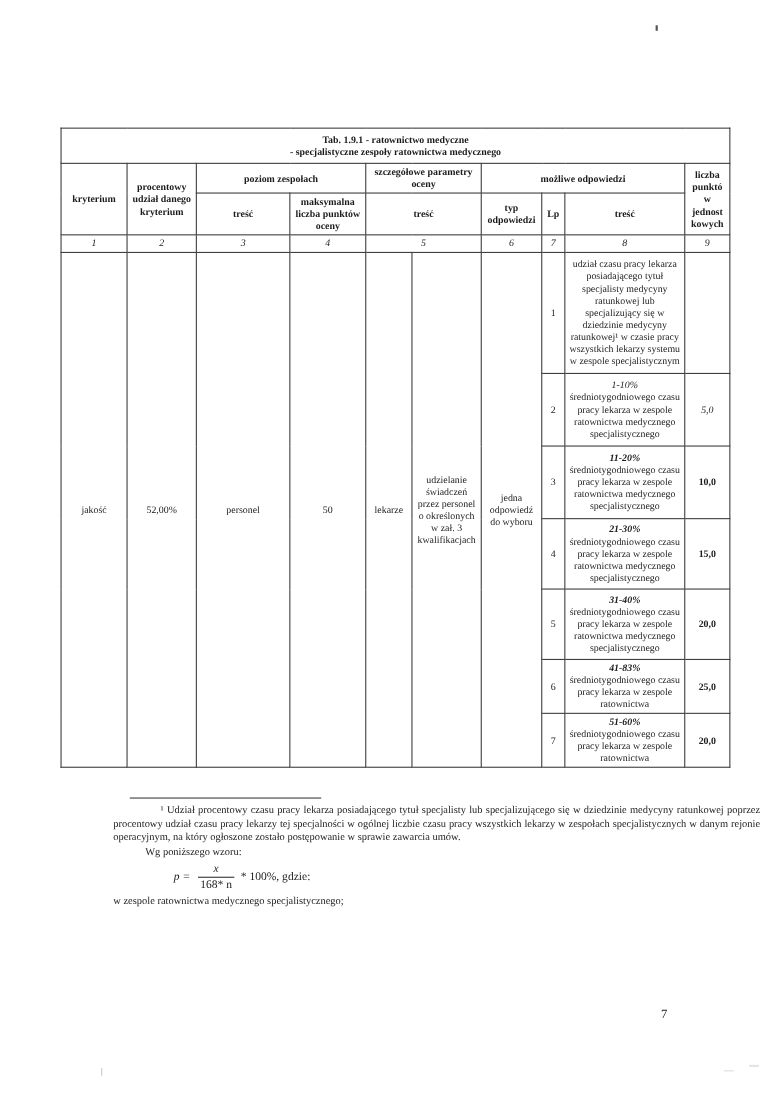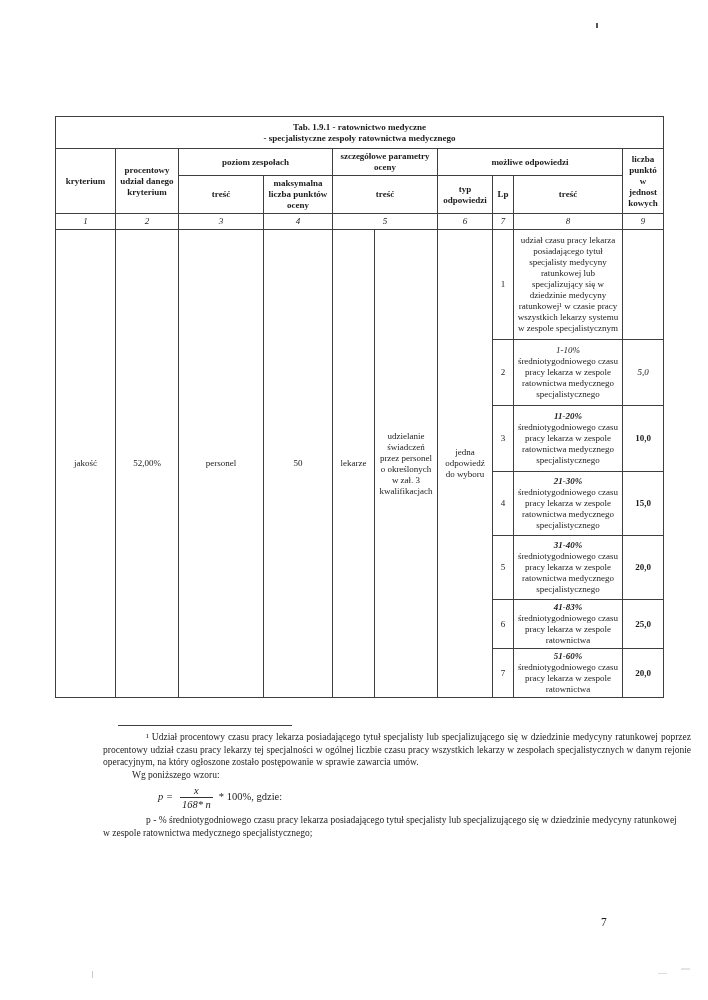--- a/index.html
+++ b/index.html
@@ -42,21 +42,21 @@
   
   .footnotes { position:absolute; left:60px; top:725px; width:588px; font-size:9.5px; line-height:12.5px; text-align:justify;margin-left:43px; }
   .fn-rule { width:174px; margin:0 0 5px 15px; border-top:1px solid #3f3f3f; height:0; }
   .fn { margin:0; }
   .ind { text-indent:43px; }
   .wg { text-indent:29px; }
   .formula { margin:4px 0 4px 55px; font-size:10.5px; text-align:left; }
   .f-lhs { font-style:italic; margin-right:3px; }
   .frac { display:inline-block; text-align:center; vertical-align:middle; margin:0 4px; }
   .frac .num { display:block; font-style:italic; border-bottom:1px solid #333; padding:0 6px 1px; line-height:11px; }
-  .frac .den { display:block; padding:1px 2px 0; font-style:italic; line-height:11px; }
+  .frac .den { display:block; padding:1px 2px 0; line-height:11px; }
   .f-suf { margin-left:2px; }
   
   .pagenum { position:absolute; left:601px; top:916px; font-size:11.5px; }
   .artifact { position:absolute; }
   .a-top { left:596px; top:23px; width:2px; height:5px; background:#565656; }
   .a-bl  { left:92px;  top:971px; width:1px; height:7px; background:#c9c9c9; }
   .a-br1 { left:658px; top:973px; width:9px; height:1px; background:#dcdcdc; }
   .a-br2 { left:681px; top:968px; width:9px; height:2px; background:#e4e4e4; }
 </style>
 </head>
@@ -179,21 +179,20 @@
     </tbody>
   </table>
 
   <div class="footnotes">
     <div class="fn-rule"></div>
     <p class="fn ind">¹ Udział procentowy czasu pracy lekarza posiadającego tytuł specjalisty lub specjalizującego się w dziedzinie medycyny ratunkowej poprzez procentowy udział czasu pracy lekarzy tej specjalności w ogólnej liczbie czasu pracy wszystkich lekarzy w zespołach specjalistycznych w danym rejonie operacyjnym, na który ogłoszone zostało postępowanie w sprawie zawarcia umów.</p>
     <p class="fn wg">Wg poniższego wzoru:</p>
     <div class="formula">
       <span class="f-lhs">p =</span><span class="frac"><span class="num">x</span><span class="den">168* n</span></span><span class="f-suf">* 100%</span><span class="f-where">, gdzie:</span>
     </div>
-    <p class="fn ind">p - % średniotygodniowego  czasu pracy lekarza posiadającego tytuł specjalisty lub specjalizującego się w dziedzinie medycyny ratunkowej</p>
     <p class="fn">w zespole ratownictwa medycznego specjalistycznego;</p>
   </div>
 
   <div class="pagenum">7</div>
 
   <span class="artifact a-bl"></span>
   <span class="artifact a-br1"></span>
   <span class="artifact a-br2"></span>
 
 </div>

